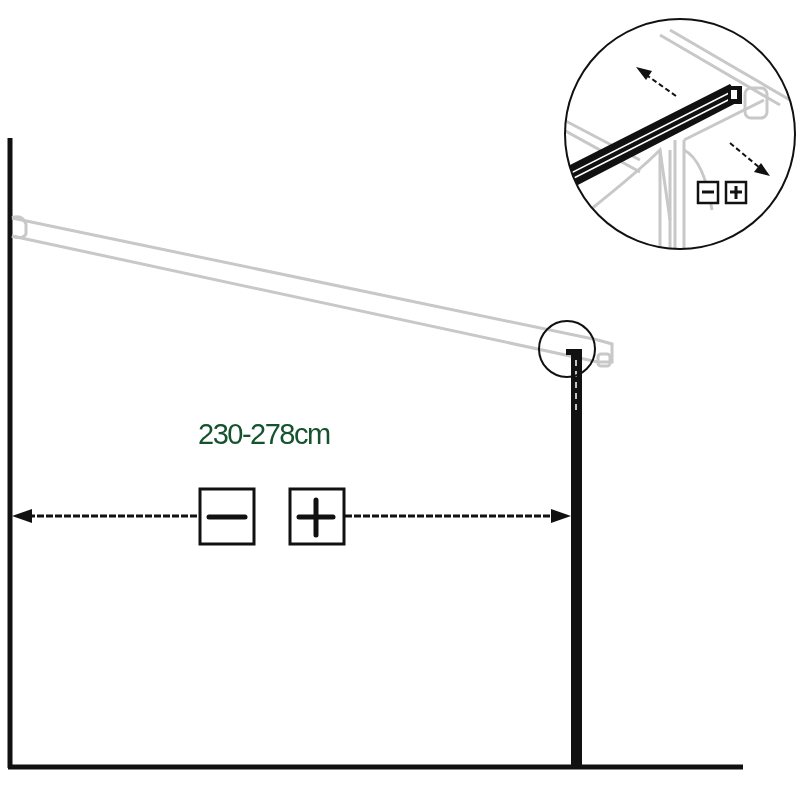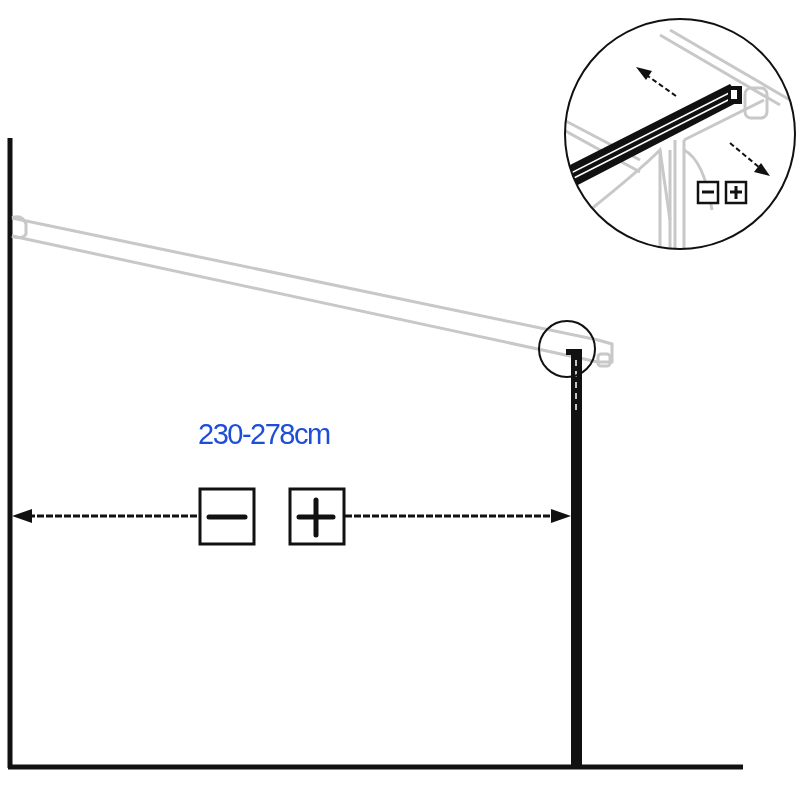--- a/index.html
+++ b/index.html
@@ -1,18 +1,18 @@
 <!DOCTYPE html>
 <html><head>
 <meta charset="utf-8">
 <style>
   html, body { margin:0; padding:0; background:#ffffff; }
   body { width:800px; height:800px; position:relative; overflow:hidden; font-family:"Liberation Sans", sans-serif; }
   #stage { position:absolute; left:0; top:0; width:800px; height:800px; }
-  .dim-label { position:absolute; left:198px; top:418px; font-size:29px; letter-spacing:-1.5px; color:#1d4ed8; font-family:"Liberation Sans", sans-serif; }
+  .dim-label { position:absolute; left:198px; top:418px; font-size:29px; letter-spacing:-1.5px; color:#14532d; font-family:"Liberation Sans", sans-serif; }
 </style>
 </head>
 <body>
 
 <div id="stage">
 <svg width="800" height="800" viewBox="0 0 800 800" xmlns="http://www.w3.org/2000/svg">
 
   <line x1="10" y1="138" x2="10" y2="768" stroke="#111" stroke-width="5"></line>
 
   <line x1="8" y1="767" x2="743" y2="767" stroke="#111" stroke-width="5"></line>

